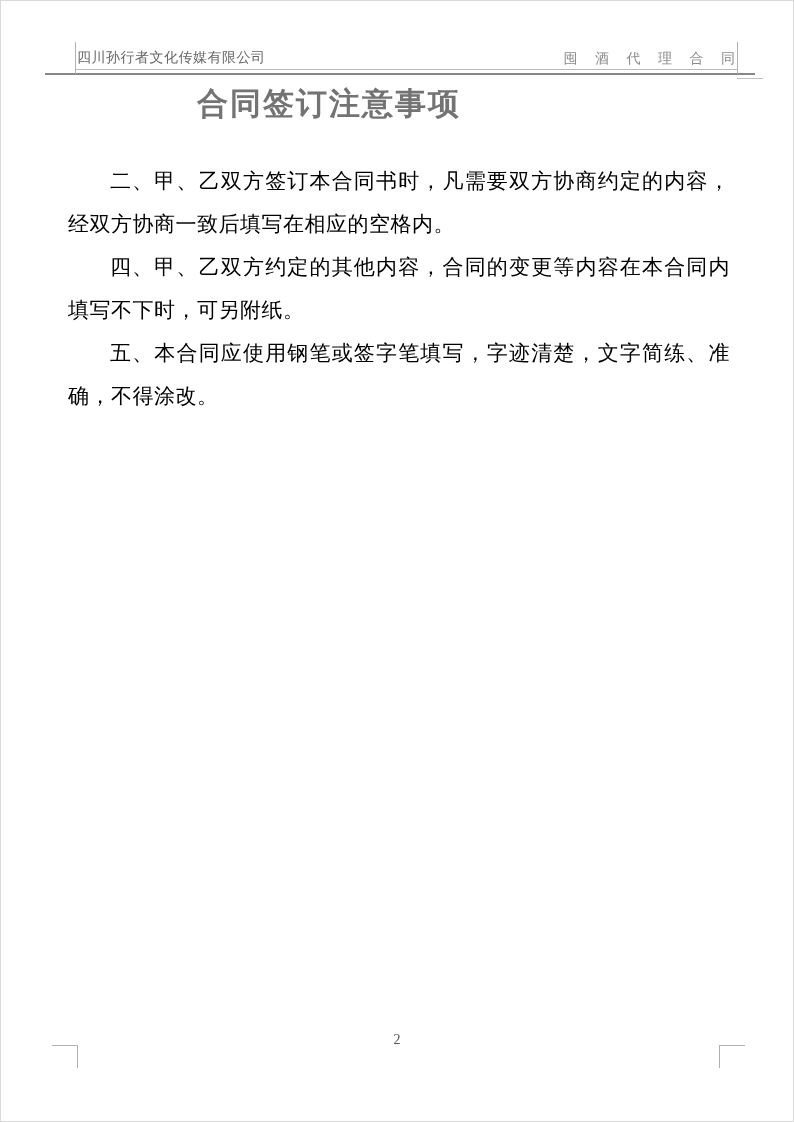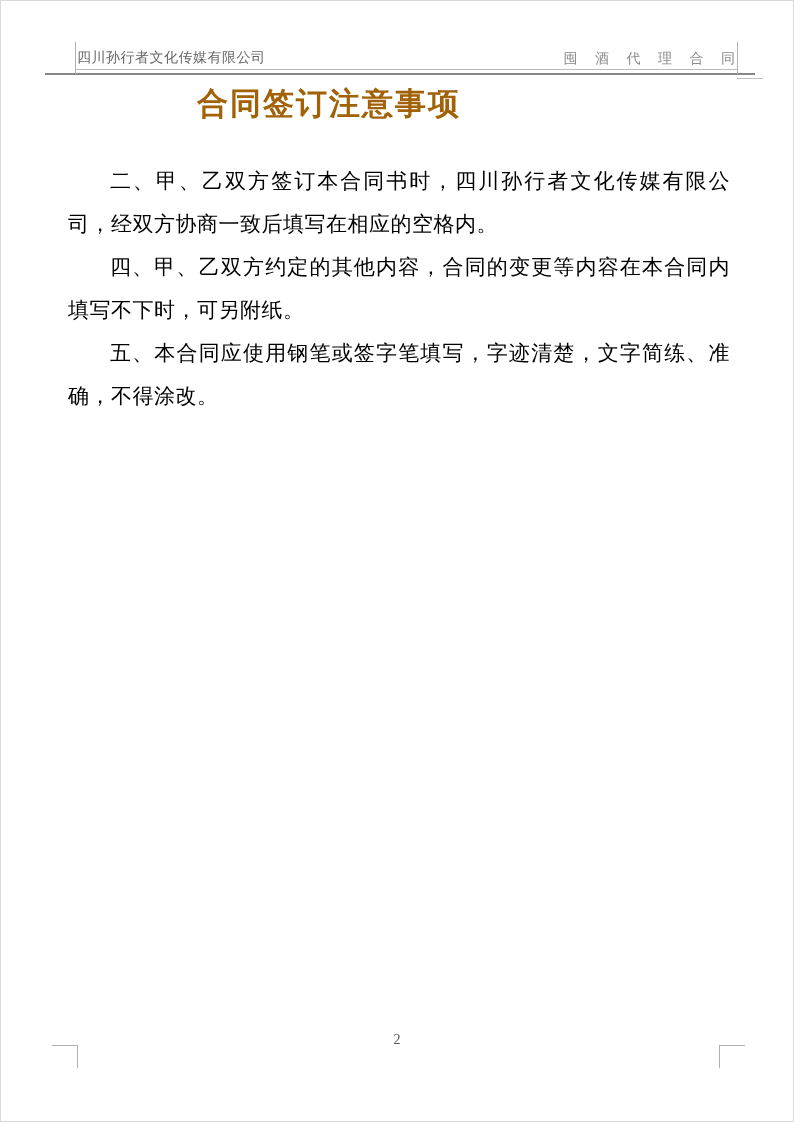--- a/index.html
+++ b/index.html
@@ -70,21 +70,21 @@
   .mark-br-v { left: 719px; top: 1045px; width: 1px;  height: 23px; }
   
   .doc-title {
     position: absolute;
     left: 0;
     top: 83px;
     width: 658px;
     text-align: center;
     font-size: 31px;
     font-weight: bold;
-    color: #a16207;
+    color: #737373;
     letter-spacing: 2px;
   }
   
   .doc-body {
     position: absolute;
     left: 68px;
     top: 160px;
     width: 662px;
     color: #000000;
   }
@@ -122,20 +122,20 @@
   <div class="mark mark-tl-v"></div>
   <div class="mark mark-tr-v"></div>
   <div class="mark mark-bl-h"></div>
   <div class="mark mark-bl-v"></div>
   <div class="mark mark-br-h"></div>
   <div class="mark mark-br-v"></div>
 
   <h1 class="doc-title">合同签订注意事项</h1>
 
   <div class="doc-body">
-    <p>二、甲、乙双方签订本合同书时，四川孙行者文化传媒有限公司，经双方协商一致后填写在相应的空格内。</p>
+    <p>二、甲、乙双方签订本合同书时，凡需要双方协商约定的内容，经双方协商一致后填写在相应的空格内。</p>
     <p>四、甲、乙双方约定的其他内容，合同的变更等内容在本合同内填写不下时，可另附纸。</p>
     <p>五、本合同应使用钢笔或签字笔填写，字迹清楚，文字简练、准确，不得涂改。</p>
   </div>
 
   <div class="page-number">2</div>
 
 </div>
 
 </body></html>

